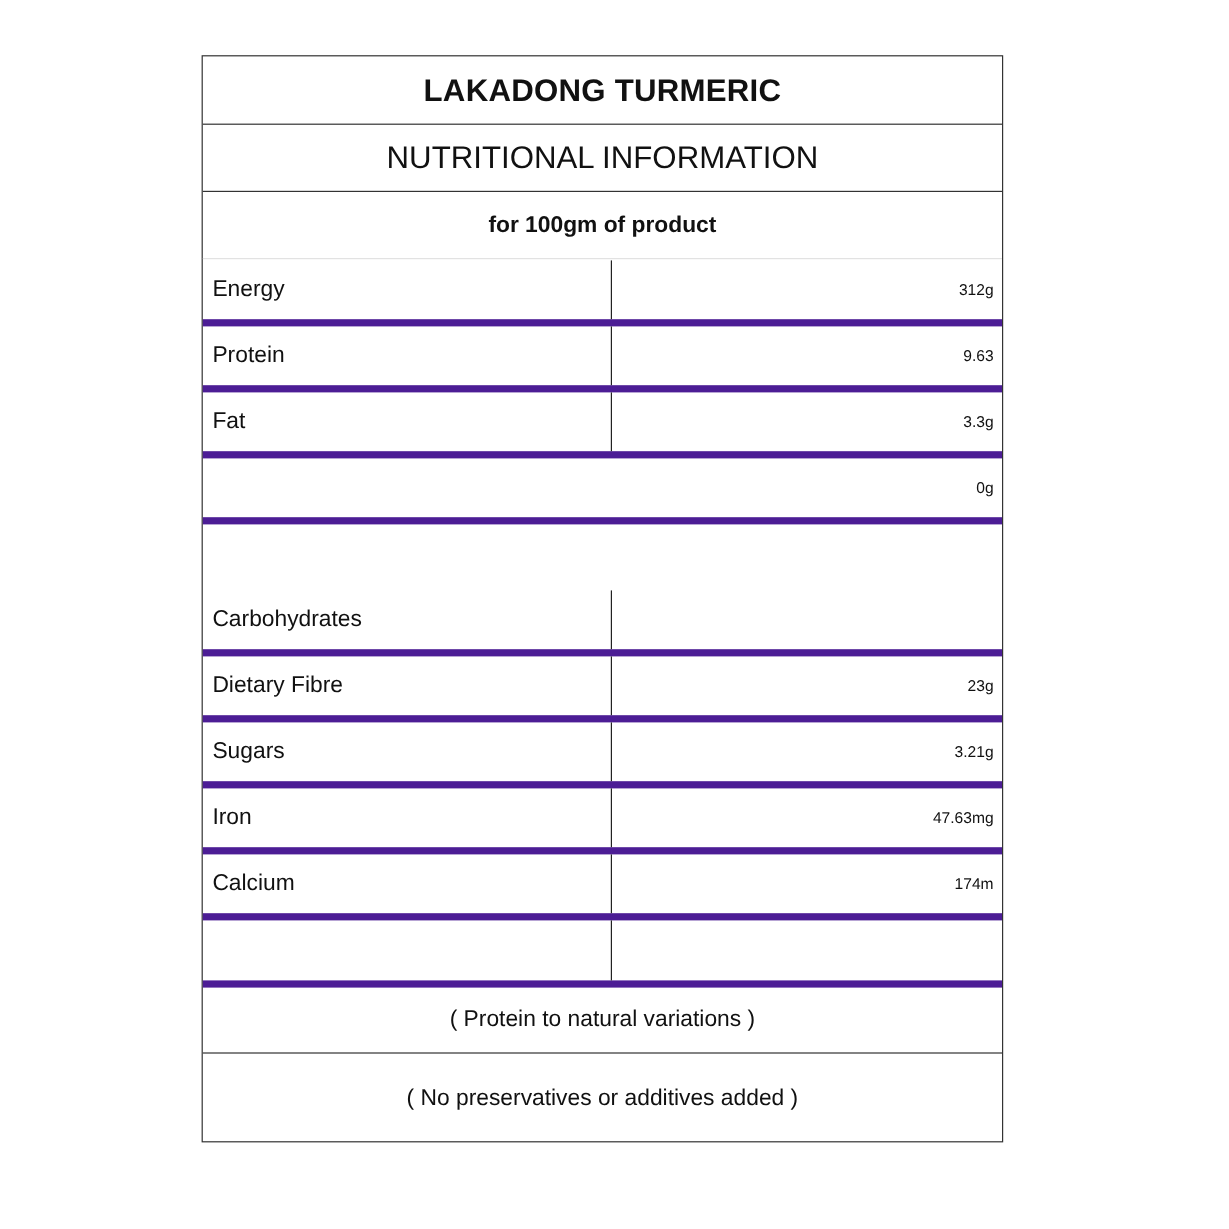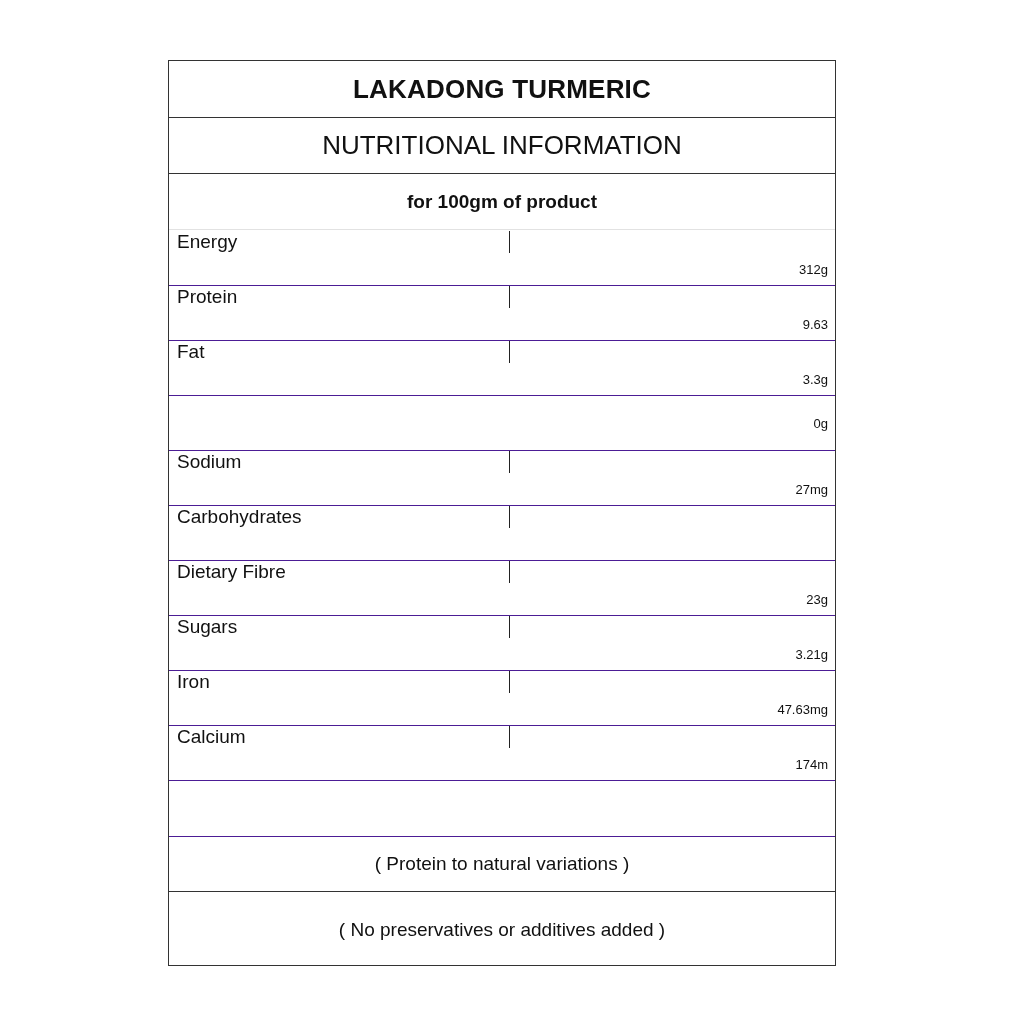--- a/index.html
+++ b/index.html
@@ -1,26 +1,26 @@
 <!DOCTYPE html>
 <html><head>
 <meta charset="utf-8">
 <style>
   html, body { margin: 0; padding: 0; background: #ffffff; }
   body { width: 1024px; height: 1024px; position: relative; font-family: "Liberation Sans", sans-serif; color: #111111; }
   .card {
-    position: absolute; left: 168px; top: 60px; width: 668px; height: 906px;
+    position: absolute; left: 168px; top: 46px; width: 668px; height: 906px;
     border: 1px solid #333333; box-sizing: border-box; padding-left: 32px;
   }
   .row { position: absolute; left: 0; right: 0; box-sizing: border-box; }
   .full { display: flex; align-items: center; justify-content: center; border-bottom: 1px solid #333333; }
   .title { top: 0; height: 57px; font-weight: bold; font-size: 26px; letter-spacing: 0.2px; }
   .subtitle { top: 57px; height: 56px; font-weight: normal; font-size: 26px; }
   .basis { top: 113px; height: 56px; font-weight: bold; font-size: 19px; border-bottom: 1px solid #e2e2e2; }
-  .nutrient { height: 55px; border-bottom: 1px solid #4c1d95; display: flex; flex-direction: column; }
+  .nutrient { height: 55px; border-bottom: 6px solid #4c1d95; display: flex; }
   .nutrient .name { width: 341px; border-right: 1.5px solid #222222; display: flex; align-items: center; padding-left: 8px; font-size: 19px; box-sizing: border-box; }
   .nutrient .val { flex: 1; display: flex; align-items: center; justify-content: flex-end; padding-right: 7px; font-size: 13px; }
   .note { font-size: 19px; font-weight: normal; }
   .note1 { top: 776px; height: 55px; }
   .note2 { top: 831px; height: 75px; border-bottom: none; }
 </style>
 </head>
 <body>
 
 <div class="card">
@@ -35,24 +35,20 @@
   <div class="row nutrient" style="top:225px">
     <div class="name">Protein</div>
     <div class="val">9.63</div>
   </div>
   <div class="row nutrient" style="top:280px">
     <div class="name">Fat</div>
     <div class="val">3.3g</div>
   </div>
   <div class="row nutrient" style="top:335px">
     <div class="val">0g</div>
-  </div>
-  <div class="row nutrient" style="top:390px">
-    <div class="name">Sodium</div>
-    <div class="val">27mg</div>
   </div>
   <div class="row nutrient" style="top:445px">
     <div class="name">Carbohydrates</div>
   </div>
   <div class="row nutrient" style="top:500px">
     <div class="name">Dietary Fibre</div>
     <div class="val">23g</div>
   </div>
   <div class="row nutrient" style="top:555px">
     <div class="name">Sugars</div>

